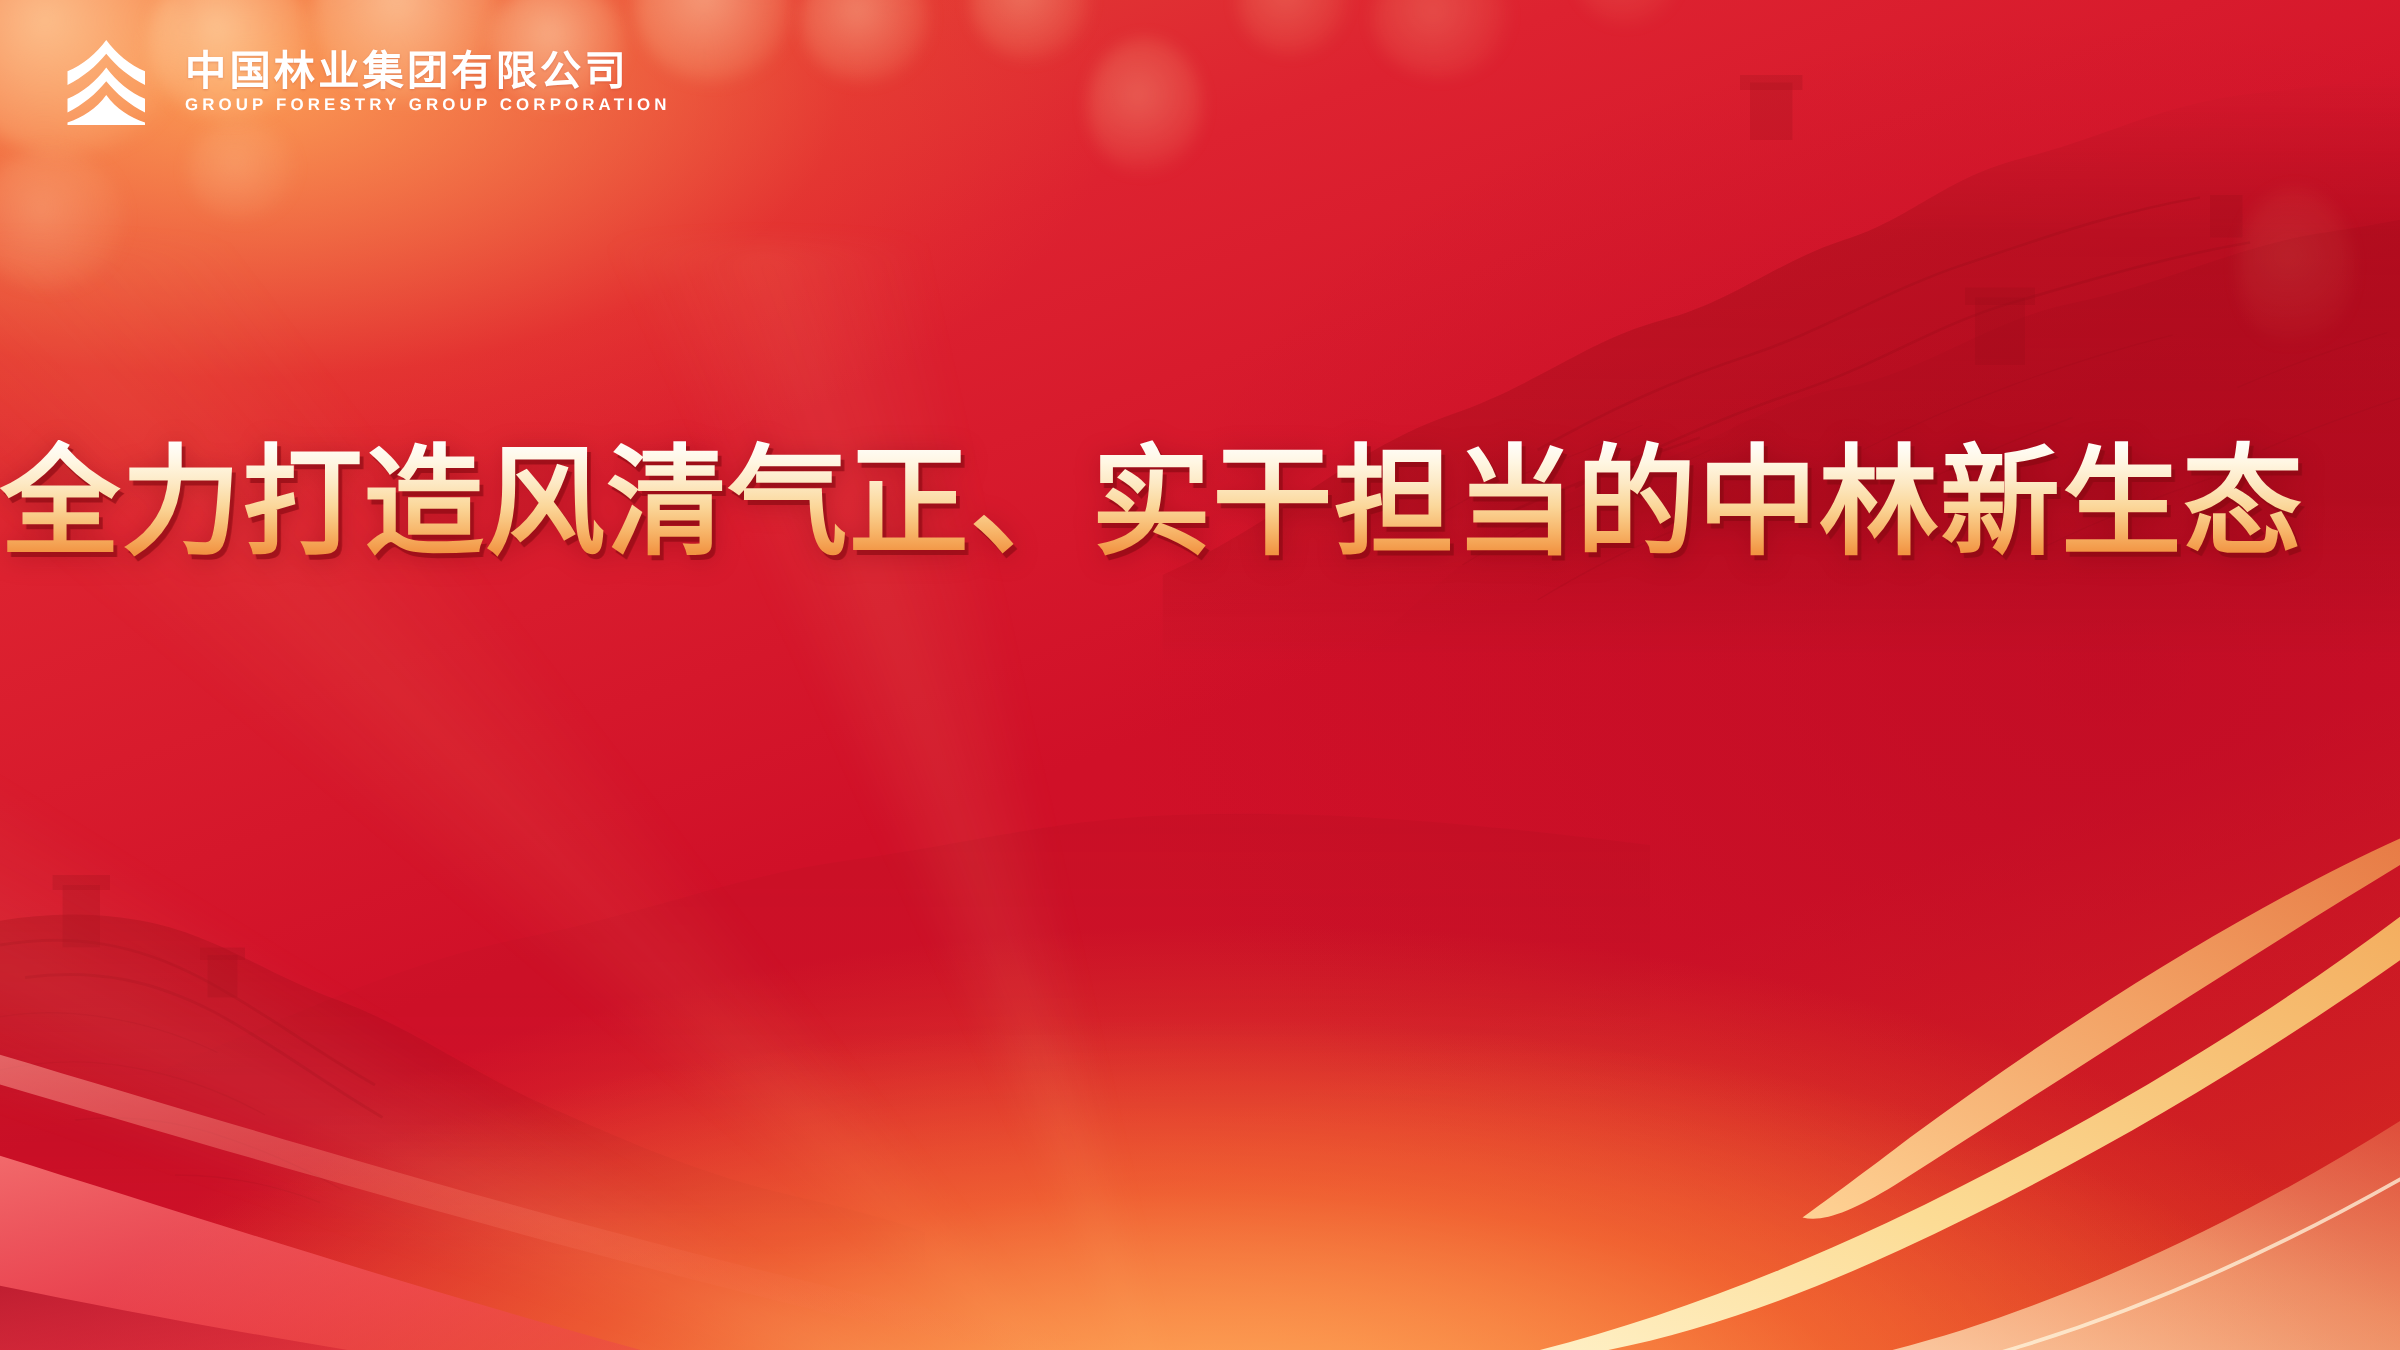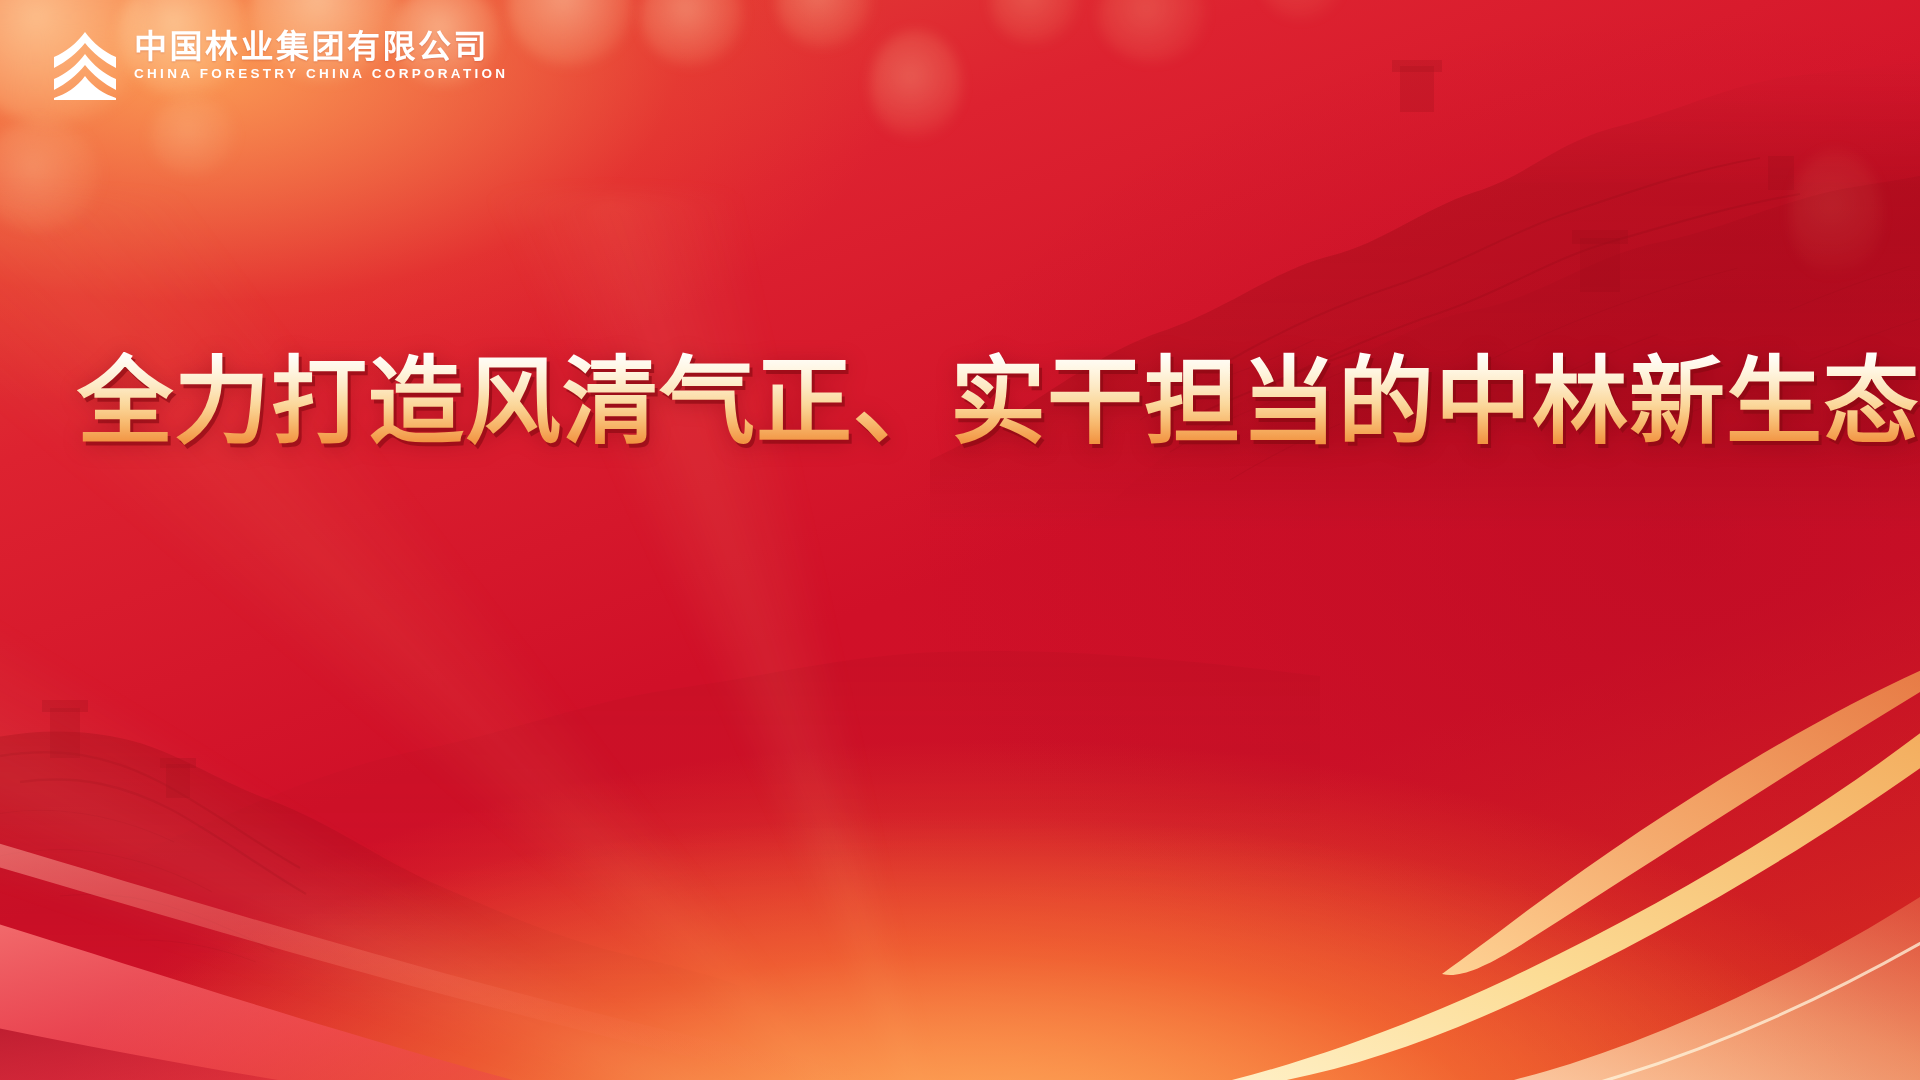--- a/index.html
+++ b/index.html
@@ -64,40 +64,40 @@
   
   .bottom-glow{
     position:absolute; left:0; right:0; bottom:0; height:420px; pointer-events:none;
     background:
       radial-gradient(ellipse 62% 100% at 50% 115%, rgba(255,176,96,.85) 0%, rgba(255,140,60,.38) 45%, rgba(255,120,50,0) 78%);
   }
 
   
   .logo{
     position:absolute; left:52px; top:30px;
-    display:flex; align-items:flex-start; gap:16px; z-index:8;
+    display:flex; align-items:center; gap:30px; z-index:8;
   }
   .logo-mark{ width:66px; height:70px; flex:0 0 auto; }
   .logo-txt{ display:flex; flex-direction:column; gap:4px; }
   .logo-cn{
     font-size:33px; font-weight:700; color:#fff; letter-spacing:2.5px;
     line-height:1; white-space:nowrap;
     font-family:"DejaVu Sans","Liberation Sans",sans-serif;
     text-shadow:0 1px 2px rgba(140,0,10,.18);
   }
   .logo-en{
     font-size:13.5px; font-weight:600; color:#fff; letter-spacing:3.3px;
     line-height:1; white-space:nowrap;
     font-family:"Liberation Sans",sans-serif;
   }
 
   
   .headline{
     position:absolute; left:0; right:0; top:352px;
-    display:flex; flex-direction:column; align-items:flex-end;
+    display:flex; flex-direction:column; align-items:flex-start;
     gap:36px; z-index:7;
   }
   .hl-line{
     position:relative;
     font-family:"DejaVu Sans","Liberation Sans",sans-serif;
     font-weight:700;
     font-size:96px;
     line-height:1.06;
     letter-spacing:1px;
     white-space:nowrap;
@@ -287,21 +287,21 @@
   </svg>
 
   <div class="logo">
     <svg class="logo-mark" viewBox="0 0 66 70">
       <path fill="#ffffff" d="M33 2 C41 13 52 22 64 27 L64 38 C52 32 41 23 33 13 C25 23 14 32 2 38 L2 27 C14 22 25 13 33 2 Z"></path>
       <path fill="#ffffff" d="M33 24 C41 35 52 44 64 49 L64 60 C52 54 41 45 33 35 C25 45 14 54 2 60 L2 49 C14 44 25 35 33 24 Z"></path>
       <path fill="#ffffff" d="M33 46 C41 57 52 64 64 68 L64 70 L2 70 L2 68 C14 64 25 57 33 46 Z"></path>
     </svg>
     <div class="logo-txt">
       <div class="logo-cn">中国林业集团有限公司</div>
-      <div class="logo-en">CHINA FORESTRY CHINA CORPORATION</div>
+      <div class="logo-en">GROUP FORESTRY GROUP CORPORATION</div>
     </div>
   </div>
 
   <div class="headline">
     <div class="hl-line">全力打造风清气正、实干担当的中林新生态</div>
   </div>
 
 </div>
 
 </body></html>

